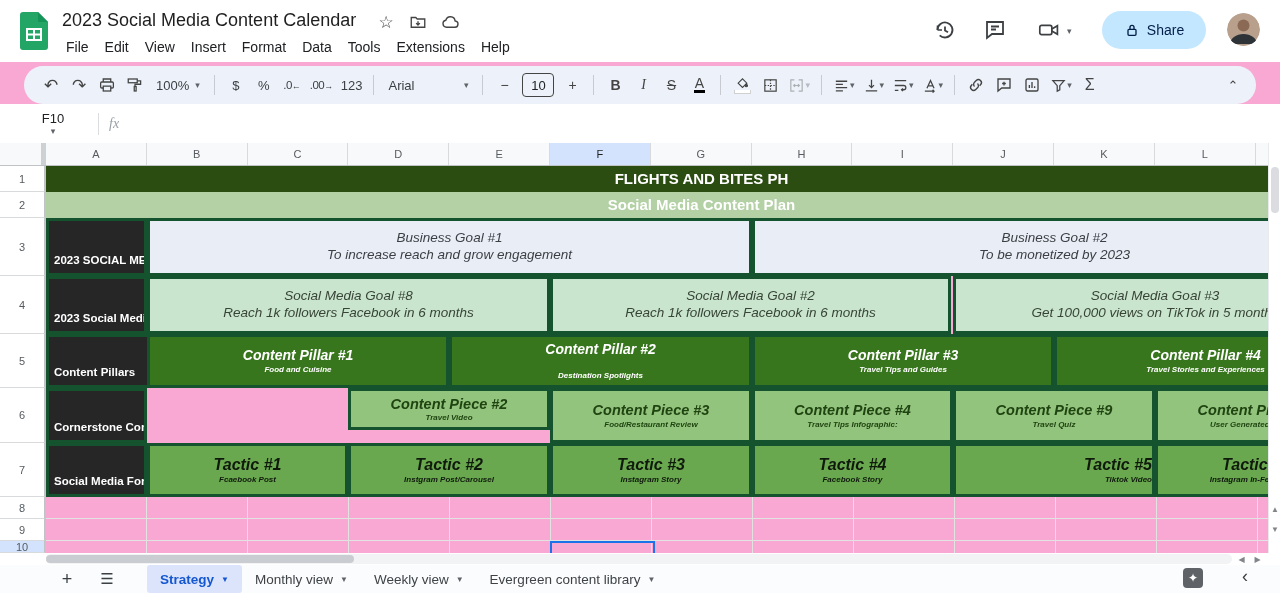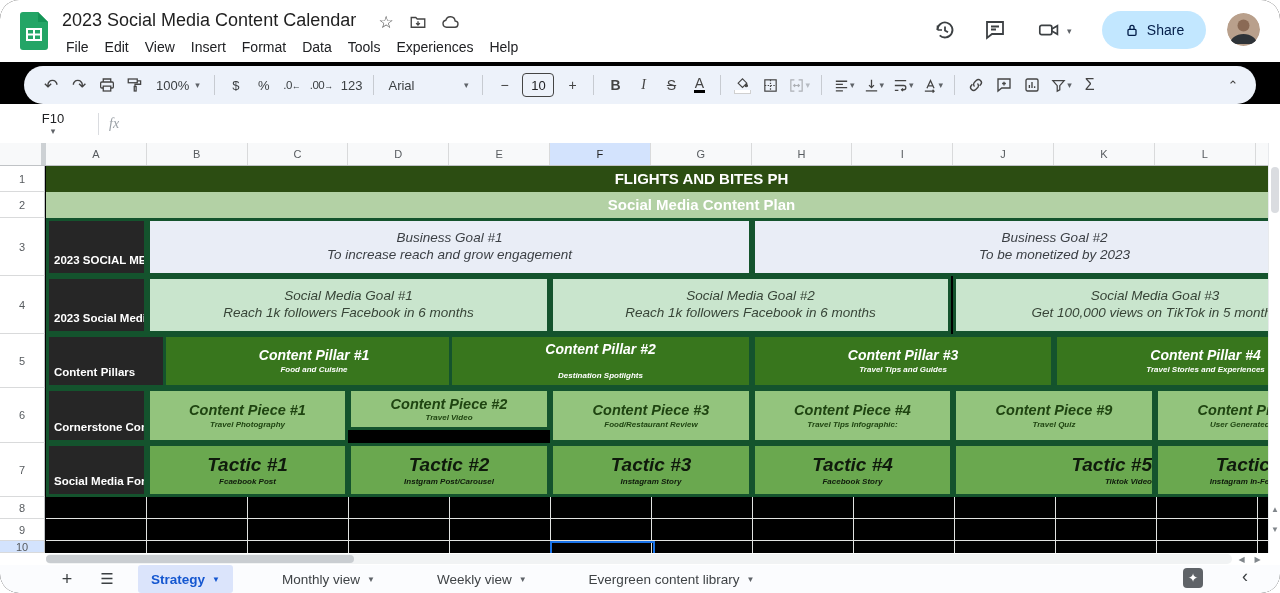--- a/index.html
+++ b/index.html
@@ -1,16 +1,16 @@
 <!DOCTYPE html>
 <html style="--accent: #1a73e8; --selection: #d3e3fd; --toolbar-bg: #edf2fa; --share-bg: #c2e7ff; --share-text: #041e49; --banner1: #2c4d12; --banner2: #b3d1a5; --strategy-bg: #e9edf6; --goals-bg: #c9e5cd; --pillar-bg: #38761d; --piece-bg: #93c47d; --piece-text: #1f4411; --tactic-bg: #6aa84f; --label-bg: #262626; --active-tab-bg: #dbe4fb; --active-tab-text: #1557d0; --explore: #5f6368;"><head>
 <meta charset="utf-8">
 <style>
   html,body{margin:0;padding:0;background:#fff;font-family:"Liberation Sans",sans-serif;}
-  #app{position:relative;width:1280px;height:593px;background:#000000;overflow:hidden;border-radius:19px;-webkit-font-smoothing:antialiased;}
+  #app{position:relative;width:1280px;height:593px;background:#f9a8d4;overflow:hidden;-webkit-font-smoothing:antialiased;}
   
   #topbar{position:absolute;left:0;top:0;width:1280px;height:62px;background:#fff;}
   #logo{position:absolute;left:20px;top:11px;width:28px;height:40px;}
   #doc-title{position:absolute;left:62px;top:10px;font-size:18px;color:#1f1f1f;white-space:nowrap;}
   .title-icon{position:absolute;top:13px;width:20px;height:20px;color:#444;font-size:17px;line-height:20px;text-align:center;}
   #menubar{position:absolute;left:58px;top:36px;display:flex;}
   .menu-item{font-size:14px;color:#202124;padding:3px 8px;border-radius:9px;cursor:pointer;}
   .hdr-icon{position:absolute;top:18px;width:26px;height:26px;color:#3c4043;}
   #share-btn{position:absolute;left:1102px;top:11px;width:104px;height:38px;background:var(--share-bg);border-radius:19px;display:flex;align-items:center;justify-content:center;gap:7px;cursor:pointer;}
   #share-btn span{font-size:14px;color:var(--share-text);font-weight:500;}
@@ -56,35 +56,35 @@
   .banner1{background:var(--banner1);border:none;color:#fff;font-weight:bold;font-size:15px;}
   .banner2{background:var(--banner2);border:none;color:#fff;font-weight:bold;font-size:15px;}
   .label{background:var(--label-bg);color:#fff;font-weight:bold;font-size:11.5px;align-items:flex-start;justify-content:flex-end;text-align:left;padding:3px 4px 5px 5px;line-height:1.3;}
   .biz{background:var(--strategy-bg);font-style:italic;font-size:13.5px;color:#3b3f44;}
   .goal{background:var(--goals-bg);font-style:italic;font-size:13.5px;color:#374437;}
   .pillar{background:var(--pillar-bg);color:#fff;font-style:italic;font-weight:bold;}
   .pillar .t{font-size:14px;} .pillar .s{font-size:8px;}
   .piece{background:var(--piece-bg);color:var(--piece-text);font-style:italic;font-weight:bold;}
   .piece .t{font-size:14.5px;} .piece .s{font-size:8px;}
   .tactic{background:var(--tactic-bg);color:#0f1a0c;font-style:italic;font-weight:bold;}
-  .tactic .t{font-size:19px;} .tactic .s{font-size:8px;}
+  .tactic .t{font-size:16px;} .tactic .s{font-size:8px;}
   #selbox{position:absolute;border:2px solid var(--accent);background:transparent;}
   
   #vscroll{position:absolute;left:1268px;top:143px;width:12px;height:410px;background:#fff;border-left:1px solid #e8eaed;box-sizing:border-box;}
   #vthumb{position:absolute;left:2px;top:24px;width:8px;height:46px;background:#dadce0;border-radius:4px;}
   .vsarrow{position:absolute;left:0;width:12px;height:16px;font-size:8px;color:#80868b;display:flex;align-items:center;justify-content:center;}
   #hscrollrow{position:absolute;left:0;top:553px;width:1280px;height:12px;background:#fff;}
   #htrack{position:absolute;left:46px;top:1px;width:1186px;height:10px;background:#f1f3f4;border-radius:5px;}
   #hthumb{position:absolute;left:0;top:1px;width:308px;height:8px;background:#c9cdd1;border-radius:4px;}
   .hsarrow{position:absolute;top:0;width:15px;height:12px;font-size:8px;color:#80868b;display:flex;align-items:center;justify-content:center;}
   
   #tabbar{position:absolute;left:0;top:565px;width:1280px;height:28px;background:#fbfcfe;display:flex;align-items:center;}
   #addsheet{margin-left:54px;font-size:18px;color:#3c4043;width:26px;text-align:center;cursor:pointer;}
   #allsheets{margin-left:14px;font-size:15px;color:#3c4043;width:26px;text-align:center;cursor:pointer;}
-  #tabs{display:flex;height:28px;margin-left:18px;gap:36px;}
+  #tabs{display:flex;height:28px;margin-left:27px;}
   .sheettab{display:flex;align-items:center;gap:7px;padding:0 13px;font-size:13.5px;color:#3f4346;cursor:pointer;white-space:nowrap;}
   .sheettab .tcaret{font-size:8px;color:#5f6368;}
   .sheettab.active{background:var(--active-tab-bg);color:var(--active-tab-text);font-weight:bold;border-radius:3px;}
   .sheettab.active .tcaret{color:var(--active-tab-text);}
   #explore-btn{position:absolute;left:1183px;top:3px;width:20px;height:20px;background:var(--explore);border-radius:4px;color:#fff;font-size:12px;display:flex;align-items:center;justify-content:center;cursor:pointer;}
   #panel-chevron{position:absolute;left:1242px;top:1px;font-size:18px;color:#3c4043;cursor:pointer;}
 </style>
 </head>
 <body>
 
@@ -112,21 +112,21 @@
         </svg>
     </div>
     <nav id="menubar">
         <span class="menu-item">File</span>
         <span class="menu-item">Edit</span>
         <span class="menu-item">View</span>
         <span class="menu-item">Insert</span>
         <span class="menu-item">Format</span>
         <span class="menu-item">Data</span>
         <span class="menu-item">Tools</span>
-        <span class="menu-item">Experiences</span>
+        <span class="menu-item">Extensions</span>
         <span class="menu-item">Help</span>
       </nav>
     <div class="hdr-icon" style="left:933px;">
       <svg width="24" height="24" viewBox="0 0 24 24" fill="none" stroke="#3c4043" stroke-width="1.8">
           <path d="M4.5 12a7.5 7.5 0 1 1 2.2 5.3"></path>
           <path d="M4.5 12V7.5M4.5 12H9" stroke-width="1.6"></path>
           <path d="M12 8.5v4l3 1.8"></path>
         </svg>
     </div>
     <div class="hdr-icon" style="left:983px;">
@@ -346,56 +346,52 @@
           <div class="s">To increase reach and grow engagement</div>
         </div>
         <div class="mcell biz" style="left: 752px; width: 605px; top: 52px; height: 58px;">
           <div class="t">Business Goal #2</div>
           <div class="s">To be monetized by 2023</div>
         </div>
         <div class="mcell label" style="left: 46px; width: 101px; top: 110px; height: 58px;">
           <div class="t">2023 Social Media Goals</div>
         </div>
         <div class="mcell goal" style="left: 147px; width: 403px; top: 110px; height: 58px;">
-          <div class="t">Social Media Goal #1</div>
+          <div class="t">Social Media Goal #8</div>
           <div class="s">Reach 1k followers Facebook in 6 months</div>
         </div>
         <div class="mcell goal" style="left: 550px; width: 401px; top: 110px; height: 58px;">
           <div class="t">Social Media Goal #2</div>
           <div class="s">Reach 1k followers Facebook in 6 months</div>
         </div>
         <div class="mcell goal" style="left: 953px; width: 404px; top: 110px; height: 58px;">
           <div class="t">Social Media Goal #3</div>
           <div class="s">Get 100,000 views on TikTok in 5 months</div>
         </div>
         <div class="mcell label" style="left: 46px; width: 124px; top: 168px; height: 54px;">
           <div class="t">Content Pillars</div>
         </div>
-        <div class="mcell pillar" style="left: 147px; width: 302px; top: 168px; height: 54px; margin-left: 16px;">
+        <div class="mcell pillar" style="left: 147px; width: 302px; top: 168px; height: 54px;">
           <div class="t">Content Pillar #1</div>
           <div class="s">Food and Cuisine</div>
         </div>
         <div class="mcell pillar" style="left: 449px; width: 303px; top: 168px; height: 54px; gap: 12px;">
           <div class="t">Content Pillar #2</div>
           <div class="s">Destination Spotlights</div>
         </div>
         <div class="mcell pillar" style="left: 752px; width: 302px; top: 168px; height: 54px;">
           <div class="t">Content Pillar #3</div>
           <div class="s">Travel Tips and Guides</div>
         </div>
         <div class="mcell pillar" style="left: 1054px; width: 303px; top: 168px; height: 54px;">
           <div class="t">Content Pillar #4</div>
           <div class="s">Travel Stories and Experiences</div>
         </div>
         <div class="mcell label" style="left: 46px; width: 101px; top: 222px; height: 55px;">
           <div class="t">Cornerstone Content</div>
-        </div>
-        <div class="mcell piece" style="left: 147px; width: 201px; top: 222px; height: 55px;">
-          <div class="t">Content Piece #1</div>
-          <div class="s">Travel Photography</div>
         </div>
         <div class="mcell piece" style="left: 348px; width: 202px; top: 222px; height: 42px;">
           <div class="t">Content Piece #2</div>
           <div class="s">Travel Video</div>
         </div>
         <div class="mcell piece" style="left: 550px; width: 202px; top: 222px; height: 55px;">
           <div class="t">Content Piece #3</div>
           <div class="s">Food/Restaurant Review</div>
         </div>
         <div class="mcell piece" style="left: 752px; width: 201px; top: 222px; height: 55px;">

